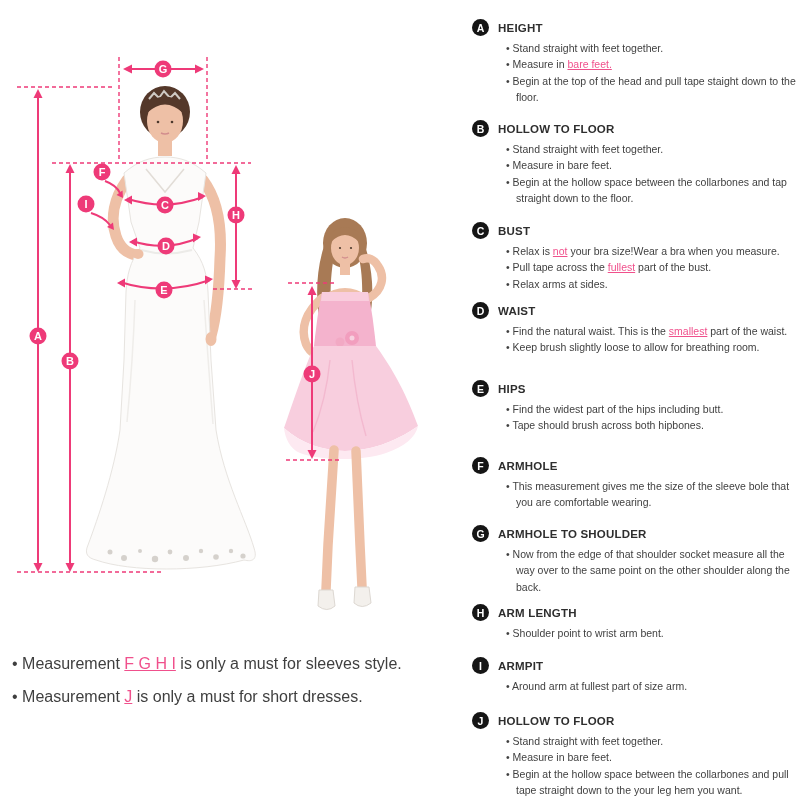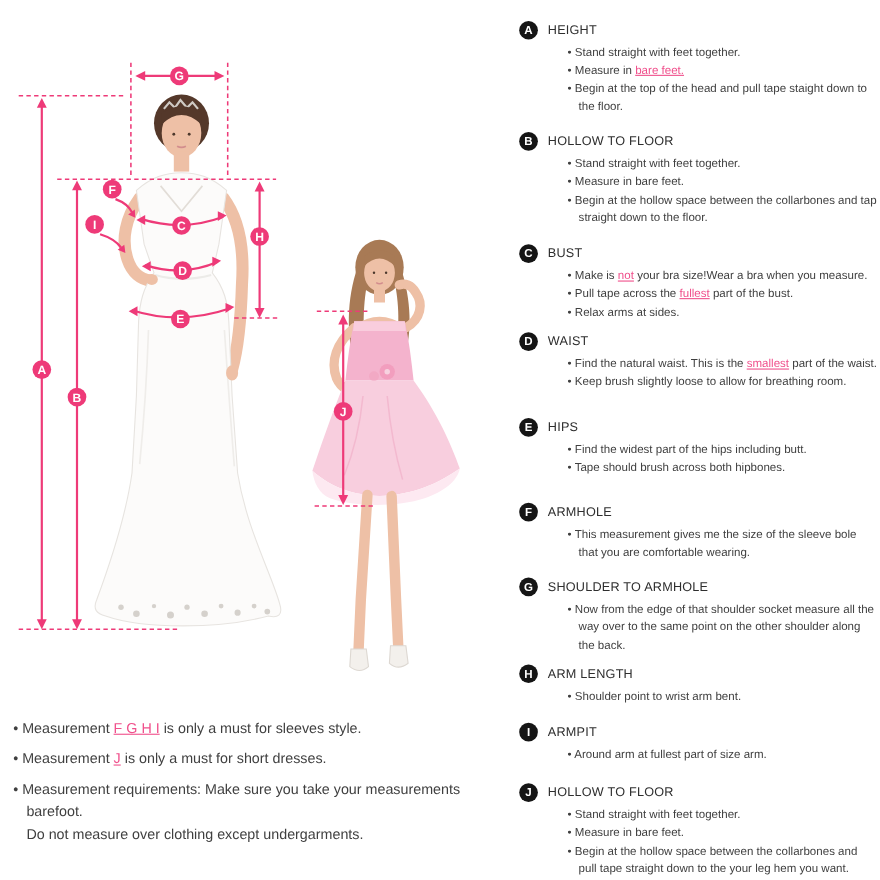--- a/index.html
+++ b/index.html
@@ -3,27 +3,27 @@
 <meta charset="utf-8">
 <style>
   html,body{margin:0;padding:0;background:#ffffff;}
   #page{position:relative;width:800px;height:800px;background:#ffffff;overflow:hidden;
         font-family:"Liberation Sans","DejaVu Sans",sans-serif;}
   
   .section{position:absolute;left:472px;width:326px;}
   .sec-head{display:flex;align-items:center;gap:9px;margin-bottom:4px;}
   .badge{flex:0 0 auto;width:17px;height:17px;border-radius:50%;background:#151515;color:#ffffff;
          font-size:10.5px;font-weight:bold;display:flex;align-items:center;justify-content:center;}
-  .sec-title{font-size:11.5px;font-weight:normal;color:#2e2e2e;letter-spacing:.2px;}
-  .bullet{margin-left:44px;font-size:10.5px;color:#3f3f3f;line-height:1.55;
+  .sec-title{font-size:11.5px;font-weight:bold;color:#2e2e2e;letter-spacing:.2px;}
+  .bullet{margin-left:34px;font-size:10.5px;color:#3f3f3f;line-height:1.55;
           padding-left:10px;text-indent:-10px;}
   .pink{color:#f0508c;text-decoration:underline;}
   
   #footnotes{position:absolute;left:12px;top:652px;width:448px;}
-  .note{font-size:13px;color:#3f3f3f;line-height:1.55;margin-bottom:8px;
+  .note{font-size:16px;color:#3f3f3f;line-height:1.55;margin-bottom:8px;
         padding-left:12px;text-indent:-12px;}
   svg text{font-family:"Liberation Sans","DejaVu Sans",sans-serif;}
 </style>
 </head>
 <body>
 
 <div id="page">
 
   <svg width="470" height="800" viewBox="0 0 470 800" style="position:absolute;left:0;top:0;">
 
@@ -210,21 +210,21 @@
         </div>
         <div class="bullet">• <span>Stand straight with feet together.</span></div>
         <div class="bullet">• <span>Measure in bare feet.</span></div>
         <div class="bullet">• <span>Begin at the hollow space between the collarbones and tap straight down to the floor.</span></div>
       </div>
       <div class="section" style="top: 222px;">
         <div class="sec-head">
           <span class="badge">C</span>
           <span class="sec-title">BUST</span>
         </div>
-        <div class="bullet">• <span>Make is </span><span class="pink">not</span><span> your bra size!Wear a bra when you measure.</span></div>
+        <div class="bullet">• <span>Relax is </span><span class="pink">not</span><span> your bra size!Wear a bra when you measure.</span></div>
         <div class="bullet">• <span>Pull tape across the </span><span class="pink">fullest</span><span> part of the bust.</span></div>
         <div class="bullet">• <span>Relax arms at sides.</span></div>
       </div>
       <div class="section" style="top: 302px;">
         <div class="sec-head">
           <span class="badge">D</span>
           <span class="sec-title">WAIST</span>
         </div>
         <div class="bullet">• <span>Find the natural waist. This is the </span><span class="pink">smallest</span><span> part of the waist.</span></div>
         <div class="bullet">• <span>Keep brush slightly loose to allow for breathing room.</span></div>
@@ -240,21 +240,21 @@
       <div class="section" style="top: 457px;">
         <div class="sec-head">
           <span class="badge">F</span>
           <span class="sec-title">ARMHOLE</span>
         </div>
         <div class="bullet">• <span>This measurement gives me the size of the sleeve bole that you are comfortable wearing.</span></div>
       </div>
       <div class="section" style="top: 525px;">
         <div class="sec-head">
           <span class="badge">G</span>
-          <span class="sec-title">SHOULDER TO ARMHOLE</span>
+          <span class="sec-title">ARMHOLE TO SHOULDER</span>
         </div>
         <div class="bullet">• <span>Now from the edge of that shoulder socket measure all the way over to the same point on the other shoulder along the back.</span></div>
       </div>
       <div class="section" style="top: 604px;">
         <div class="sec-head">
           <span class="badge">H</span>
           <span class="sec-title">ARM LENGTH</span>
         </div>
         <div class="bullet">• <span>Shoulder point to wrist arm bent.</span></div>
       </div>
@@ -272,16 +272,15 @@
         </div>
         <div class="bullet">• <span>Stand straight with feet together.</span></div>
         <div class="bullet">• <span>Measure in bare feet.</span></div>
         <div class="bullet">• <span>Begin at the hollow space between the collarbones and pull tape straight down to the your leg hem you want.</span></div>
       </div>
     </div>
 
   <div id="footnotes">
       <div class="note">• <span>Measurement </span><span class="pink">F G H I</span><span> is only a must for sleeves style.</span></div>
       <div class="note">• <span>Measurement </span><span class="pink">J</span><span> is only a must for short dresses.</span></div>
-      <div class="note">• <span>Measurement requirements: Make sure you take your measurements barefoot.</span><br><span>Do not measure over clothing except undergarments.</span></div>
     </div>
 
 </div>
 
 </body></html>

